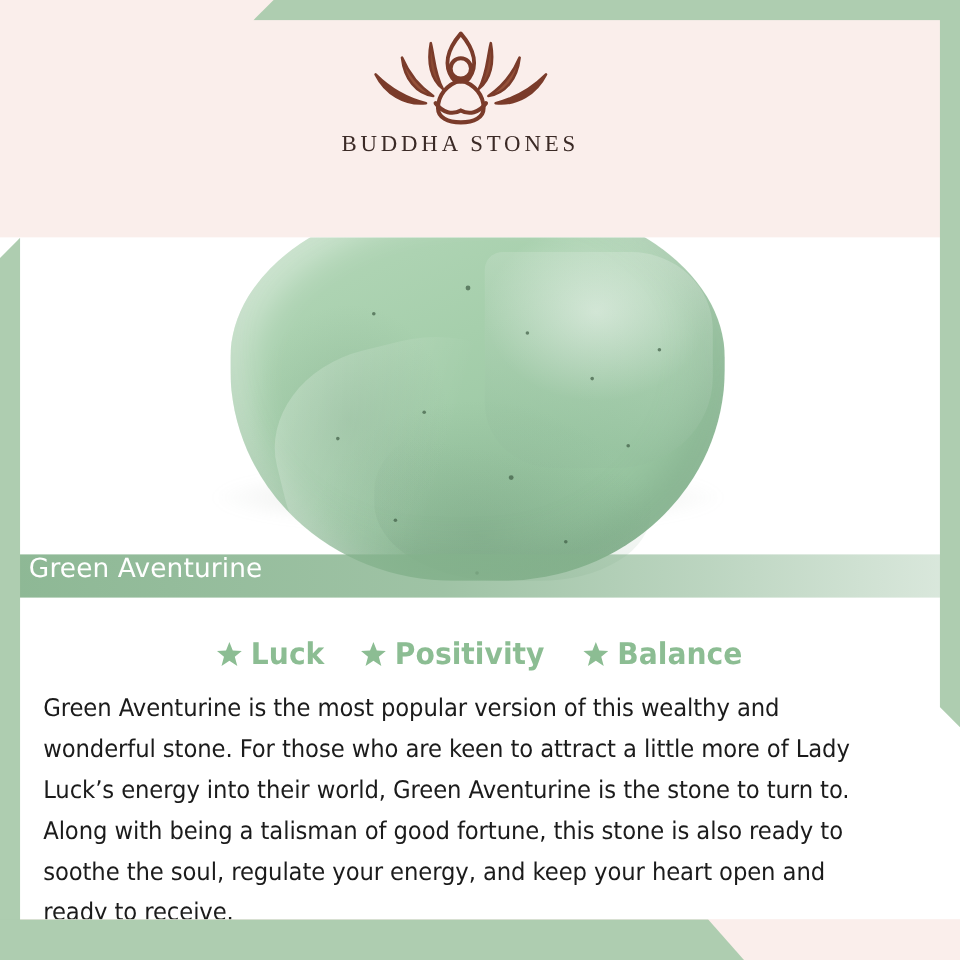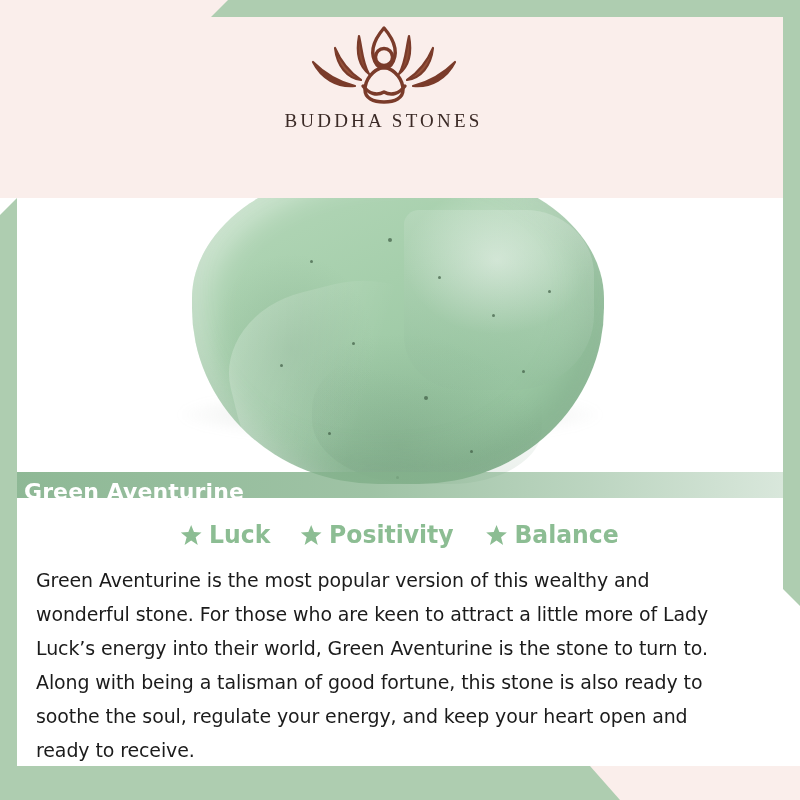--- a/index.html
+++ b/index.html
@@ -162,27 +162,25 @@
   .stone-speck {
     position: absolute;
     background: rgba(62,92,68,0.70);
     border-radius: 50%;
   }
 
   
   .name-band {
     position: absolute;
     left: 10px;
-    top: 472px;
+    top: 462px;
     width: 780px;
     height: 38px;
     background: linear-gradient(90deg, rgba(132,178,140,0.92) 0%, rgba(132,178,140,0.78) 46%, rgba(132,178,140,0.55) 74%, rgba(132,178,140,0.30) 100%);
     display: flex;
-    align-items: center;
-    font-weight: bold;
   }
   .name-text {
     margin-left: 14px;
     font-family: "DejaVu Sans", sans-serif;
     font-size: 22px;
     color: #ffffff;
     letter-spacing: 0.1px;
   }
 
   
@@ -191,21 +189,21 @@
     top: 498px; left: 0;
     width: 800px;
     height: 268px;
     background: #ffffff;
   }
   .keywords {
     display: flex;
     justify-content: center;
     align-items: flex-start;
     gap: 22px;
-    margin-top: 22px;
+    margin-top: 32px;
   }
   .keyword {
     display: inline-flex;
     align-items: center;
     gap: 7px;
     font-family: "DejaVu Sans", sans-serif;
     font-weight: bold;
     font-size: 25px;
     color: #8cbd93;
     transform: scaleX(0.94);

